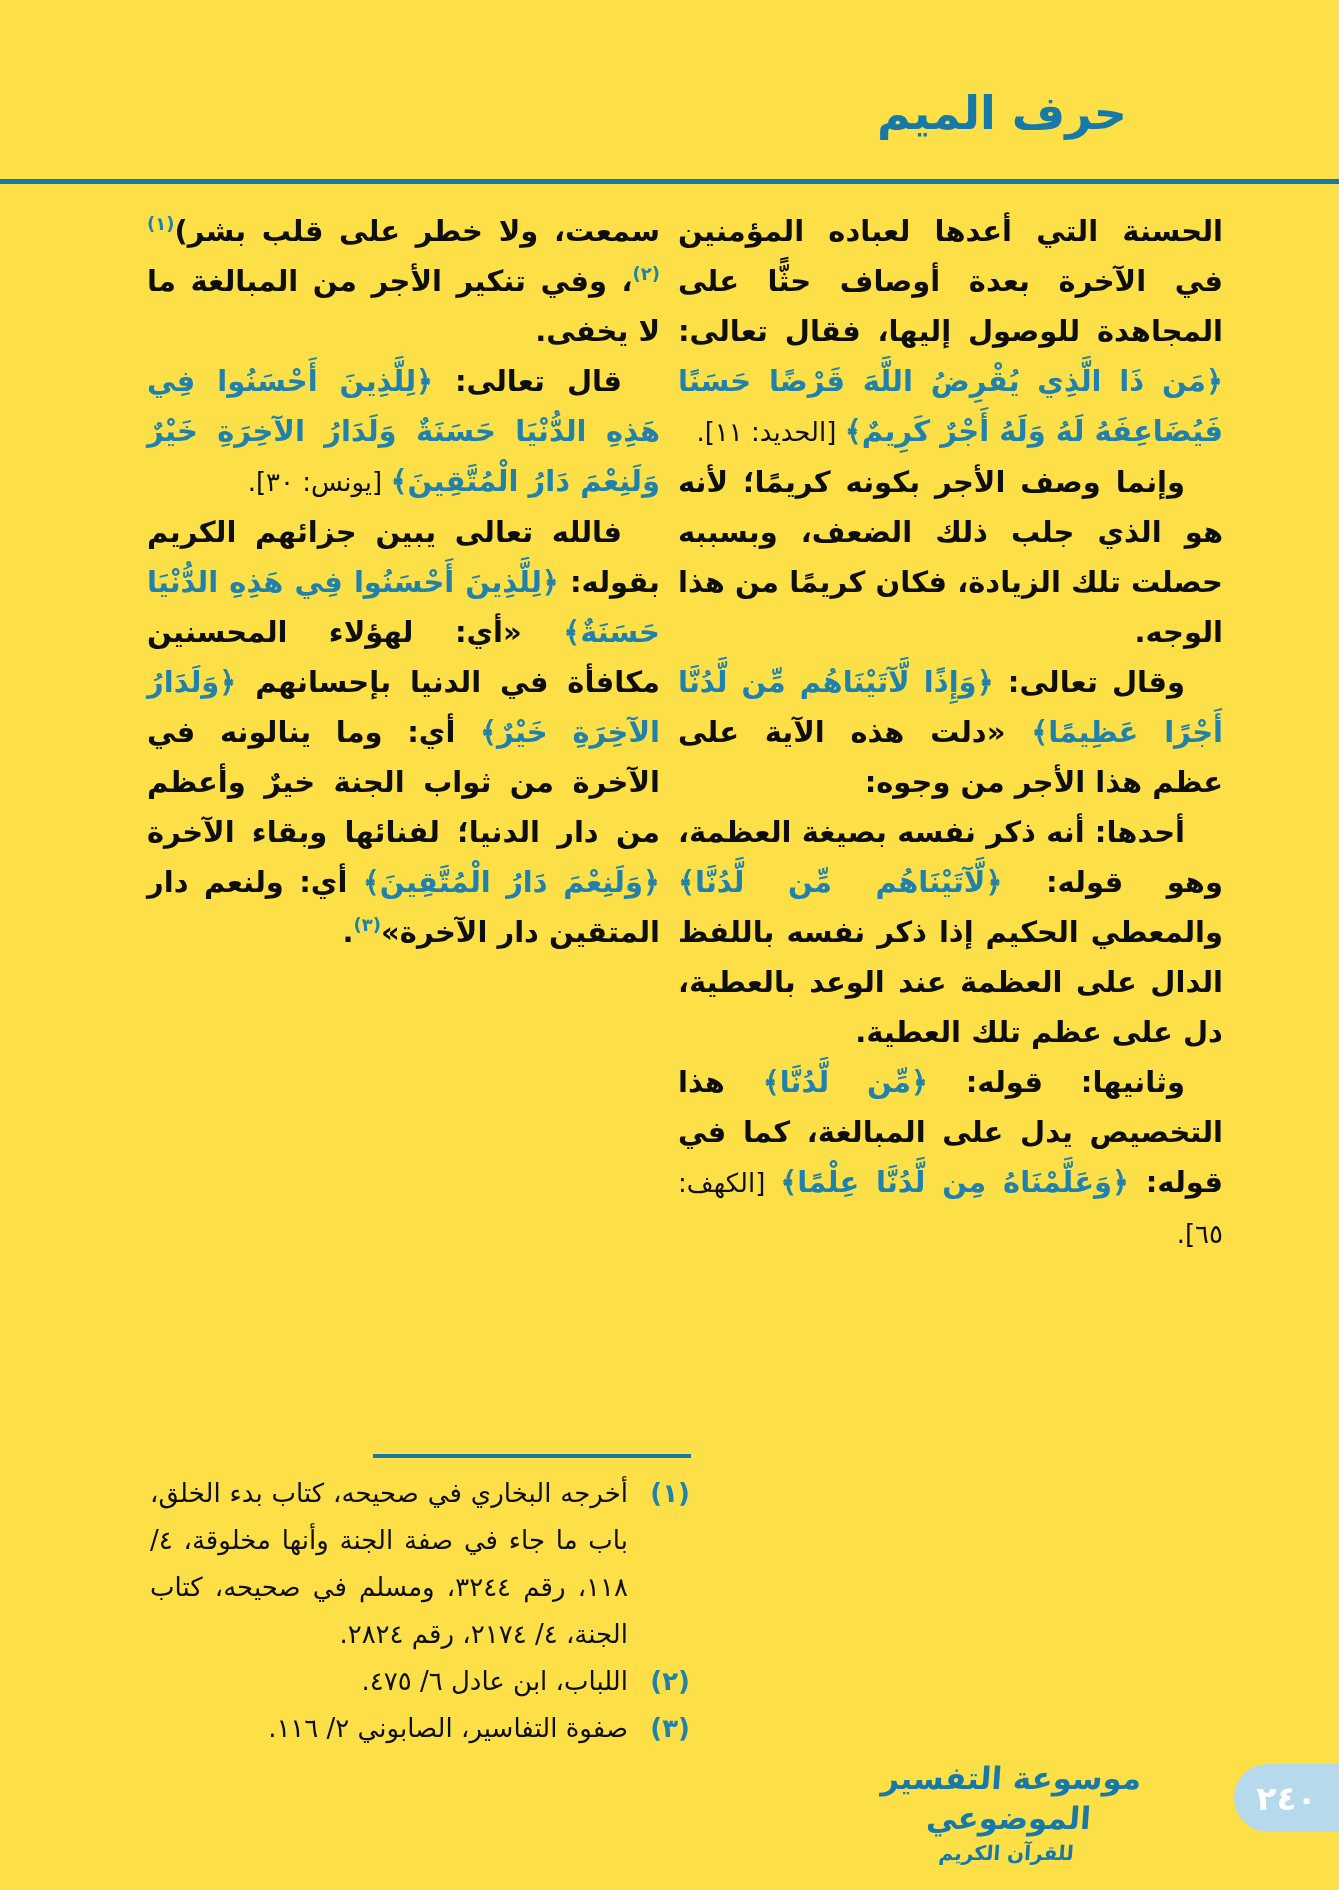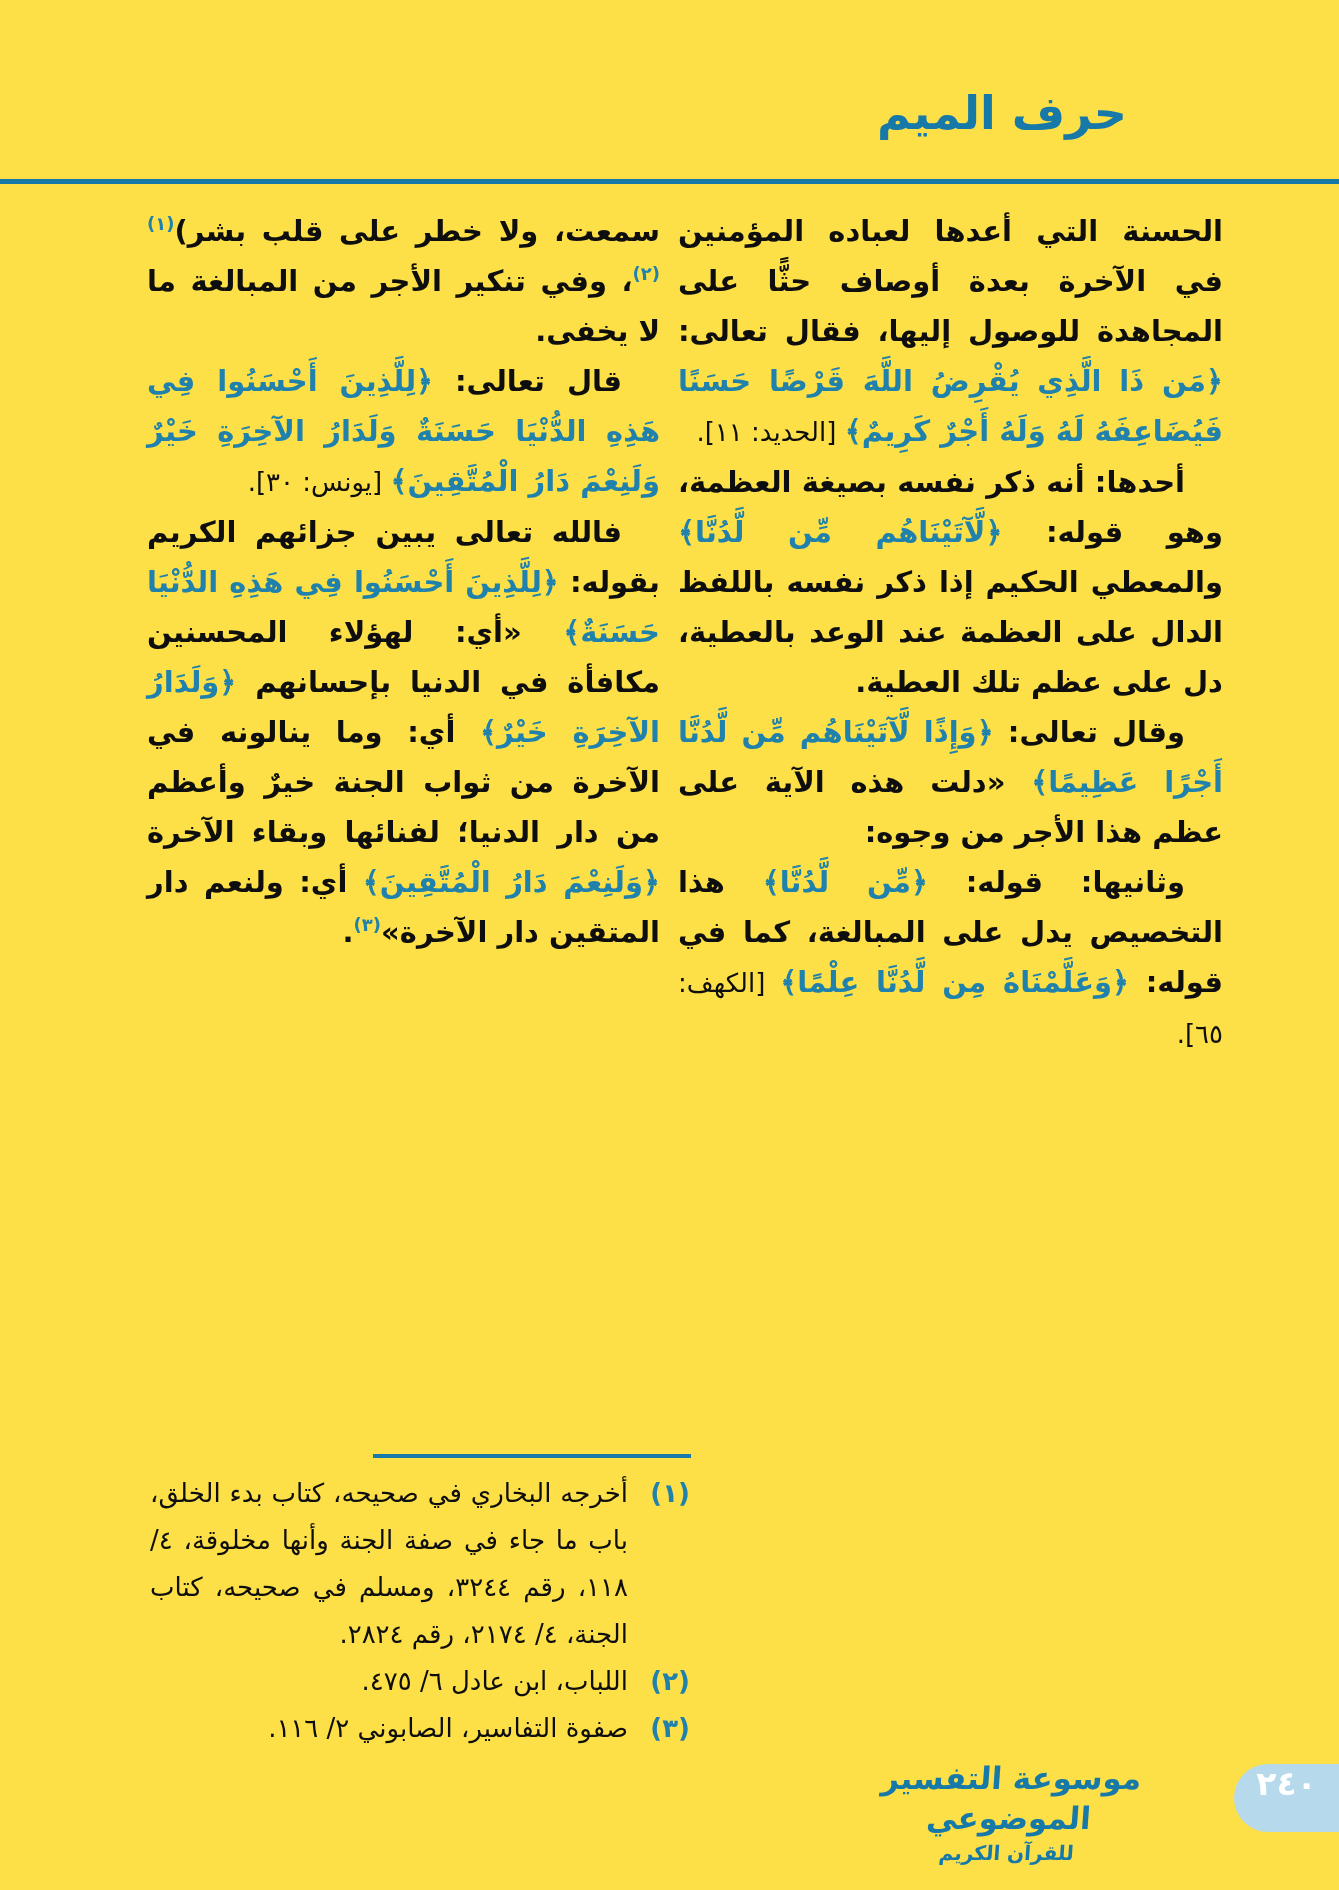--- a/index.html
+++ b/index.html
@@ -80,37 +80,38 @@
     transform:skewX(-4deg);
   }
   .footer-logo .l1{font-size:31px;line-height:40px;}
   .footer-logo .l2{font-size:20px;line-height:30px;}
   .page-tab{
     position:absolute;
     top:1764px;right:0;
     width:105px;height:68px;
     background:var(--tab-bg);
     border-radius:34px 0 0 34px;
-    display:flex;justify-content:center;
+    display:flex;align-items:center;justify-content:center;
     color:#ffffff;font-size:33px;font-weight:bold;
   }
 </style>
 </head>
 <body>
 
 <div class="page">
 
   <div class="header-title">حرف الميم</div>
 
   <div class="header-rule"></div>
 
   <div class="col col-right">
       <p class="para"><span class="t">الحسنة التي أعدها لعباده المؤمنين في الآخرة بعدة أوصاف حثًّا على المجاهدة للوصول إليها، فقال تعالى: </span><span class="q">﴿مَن ذَا الَّذِي يُقْرِضُ اللَّهَ قَرْضًا حَسَنًا فَيُضَاعِفَهُ لَهُ وَلَهُ أَجْرٌ كَرِيمٌ﴾</span><span class="r"> [الحديد: ١١].</span></p>
+      <p class="para indent"><span class="t">وإنما وصف الأجر بكونه كريمًا؛ لأنه هو الذي جلب ذلك الضعف، وبسببه حصلت تلك الزيادة، فكان كريمًا من هذا الوجه.</span></p>
+      <p class="para indent"><span class="t">وقال تعالى: </span><span class="q">﴿وَإِذًا لَّآتَيْنَاهُم مِّن لَّدُنَّا أَجْرًا عَظِيمًا﴾</span><span class="t"> «دلت هذه الآية على عظم هذا الأجر من وجوه:</span></p>
       <p class="para indent"><span class="t">أحدها: أنه ذكر نفسه بصيغة العظمة، وهو قوله: </span><span class="q">﴿لَّآتَيْنَاهُم مِّن لَّدُنَّا﴾</span><span class="t"> والمعطي الحكيم إذا ذكر نفسه باللفظ الدال على العظمة عند الوعد بالعطية، دل على عظم تلك العطية.</span></p>
-      <p class="para indent"><span class="t">وقال تعالى: </span><span class="q">﴿وَإِذًا لَّآتَيْنَاهُم مِّن لَّدُنَّا أَجْرًا عَظِيمًا﴾</span><span class="t"> «دلت هذه الآية على عظم هذا الأجر من وجوه:</span></p>
       <p class="para indent"><span class="t">وثانيها: قوله: </span><span class="q">﴿مِّن لَّدُنَّا﴾</span><span class="t"> هذا التخصيص يدل على المبالغة، كما في قوله: </span><span class="q">﴿وَعَلَّمْنَاهُ مِن لَّدُنَّا عِلْمًا﴾</span><span class="r"> [الكهف: ٦٥].</span></p>
     </div>
 
   <div class="col col-left">
       <p class="para"><span class="t">سمعت، ولا خطر على قلب بشر)</span><span class="sup">(١)(٢)</span><span class="t">، وفي تنكير الأجر من المبالغة ما لا يخفى.</span></p>
       <p class="para indent"><span class="t">قال تعالى: </span><span class="q">﴿لِلَّذِينَ أَحْسَنُوا فِي هَذِهِ الدُّنْيَا حَسَنَةٌ وَلَدَارُ الآخِرَةِ خَيْرٌ وَلَنِعْمَ دَارُ الْمُتَّقِينَ﴾</span><span class="r"> [يونس: ٣٠].</span></p>
       <p class="para indent"><span class="t">فالله تعالى يبين جزائهم الكريم بقوله: </span><span class="q">﴿لِلَّذِينَ أَحْسَنُوا فِي هَذِهِ الدُّنْيَا حَسَنَةٌ﴾</span><span class="t"> «أي: لهؤلاء المحسنين مكافأة في الدنيا بإحسانهم </span><span class="q">﴿وَلَدَارُ الآخِرَةِ خَيْرٌ﴾</span><span class="t"> أي: وما ينالونه في الآخرة من ثواب الجنة خيرٌ وأعظم من دار الدنيا؛ لفنائها وبقاء الآخرة </span><span class="q">﴿وَلَنِعْمَ دَارُ الْمُتَّقِينَ﴾</span><span class="t"> أي: ولنعم دار المتقين دار الآخرة»</span><span class="sup">(٣)</span><span class="t">.</span></p>
     </div>
 
   <div class="fn-rule"></div>

